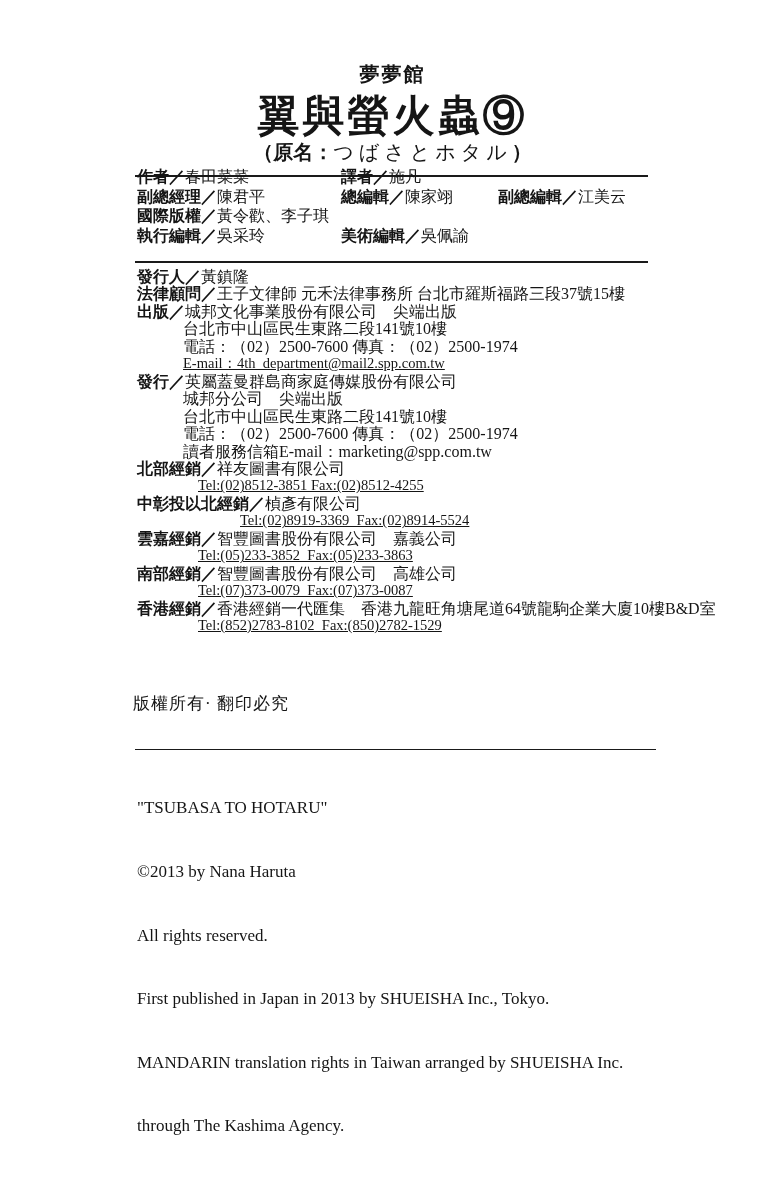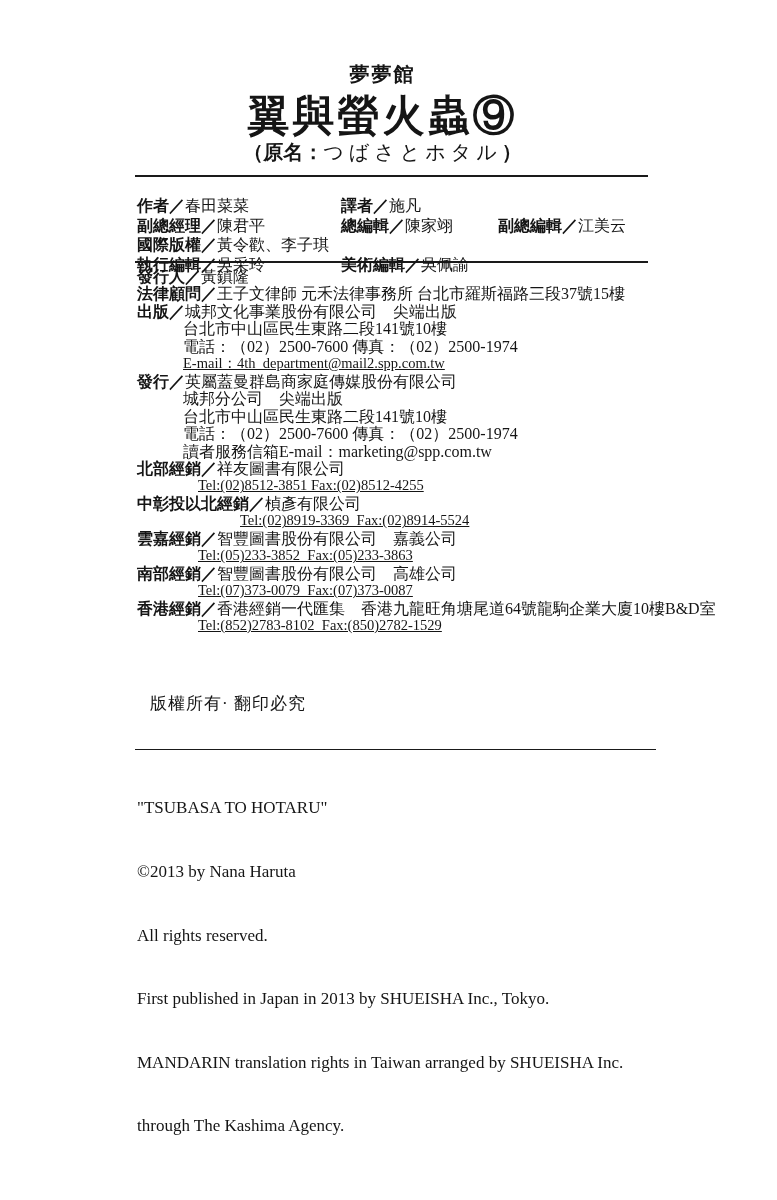--- a/index.html
+++ b/index.html
@@ -4,48 +4,48 @@
 <style>
   html,body{margin:0;padding:0;}
   body{
     width:777px;height:1200px;background:#ffffff;color:#151515;
     font-family:"Liberation Serif","DejaVu Serif",serif;
     -webkit-font-smoothing:antialiased;
   }
   .page{position:relative;width:777px;height:1200px;overflow:hidden;background:#fff;}
 
   
-  .title-block{position:absolute;top:62px;left:100px;width:565px;text-align:center;}
+  .title-block{position:absolute;top:62px;left:110px;width:565px;text-align:center;}
   .imprint{font-size:20px;font-weight:bold;letter-spacing:2px;line-height:24px;}
   .book-title{font-size:42px;font-weight:bold;letter-spacing:3px;line-height:46px;margin-top:7px;}
   .original{font-size:20px;line-height:26px;white-space:pre;}
   .original .b{font-weight:bold;}
   .original .kana{letter-spacing:5px;}
 
   
   .rule{position:absolute;left:135px;width:513px;background:#1a1a1a;}
   .rule-1{top:175px;height:2px;}
   .rule-2{top:261px;height:2px;}
   .rule-3{top:749px;height:1px;width:521px;}
 
   
-  .credits{position:absolute;top:196px;left:137px;width:560px;font-size:16px;}
+  .credits{position:absolute;top:167px;left:137px;width:560px;font-size:16px;}
   .credits .row{display:grid;grid-template-columns:204px 157px auto;line-height:19.6px;white-space:pre;}
   .b{font-weight:bold;}
 
   
   .publisher{position:absolute;top:268px;left:137px;width:620px;font-size:16px;}
   .pl{line-height:17.45px;white-space:pre;}
   .ind1{padding-left:46px;}
   .ind2{padding-left:61px;}
   .ind3{padding-left:103px;}
   .sm{font-size:14.5px;text-decoration:underline;}
 
   
-  .copyright{position:absolute;top:692px;left:150px;font-size:17px;letter-spacing:1px;white-space:pre;}
+  .copyright{position:absolute;top:692px;left:133px;font-size:17px;letter-spacing:1px;white-space:pre;}
 
   
   .english{position:absolute;top:755px;left:137px;font-size:17px;line-height:21.2px;white-space:pre;}
 
   
   .taiwan{position:absolute;top:918px;left:137px;font-size:17.5px;line-height:23.8px;white-space:pre;}
 </style>
 </head>
 <body>
 

